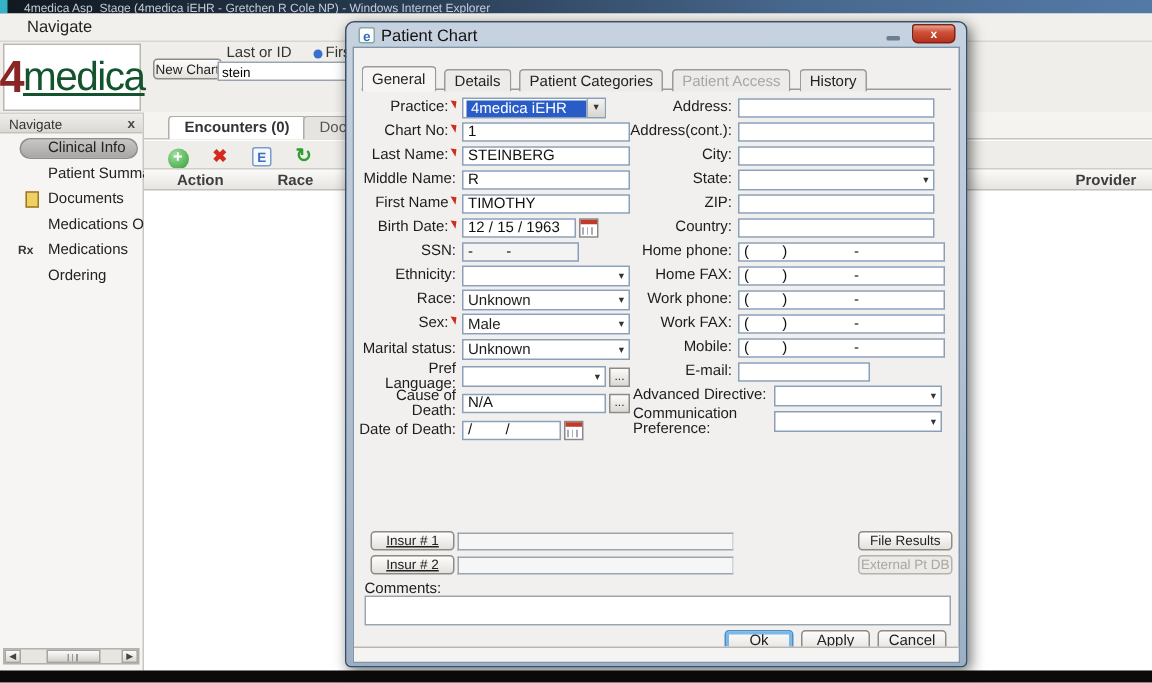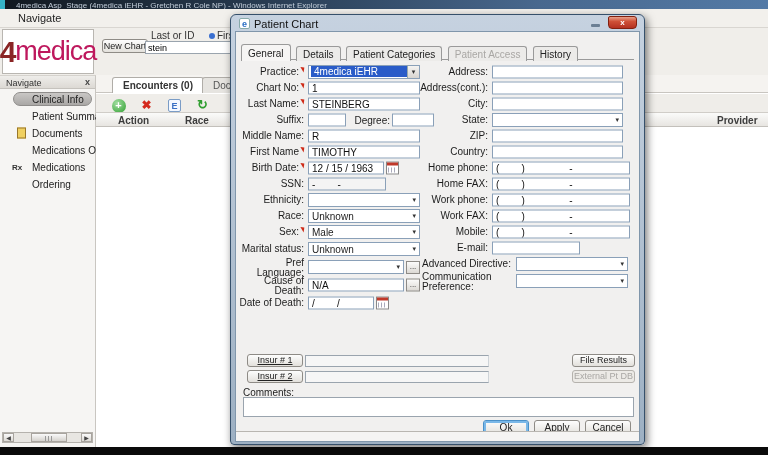--- a/index.html
+++ b/index.html
@@ -15,21 +15,21 @@
   .teal-corner { position:absolute; left:0; top:0; width:5px; height:9px; background:#35b3c6; }
   
   .menubar { position:absolute; left:0; top:9px; width:768px; height:19px;
     background:#f2f0ec; border-bottom:1px solid #d9d6d1; }
   .menubar .menu-item { position:absolute; left:18px; top:3px; font-size:11px; color:#222; }
   
   .toppanel { position:absolute; left:0; top:28px; width:768px; height:47px; background:#f0eeea; }
   .logo-box { position:absolute; left:2px; top:1px; width:92px; height:45px; background:#fff;
     border:1px solid #b9b6b1; display:flex; align-items:center; justify-content:center; }
   .logo-4 { color:#8a2525; font-size:30px; font-weight:bold; letter-spacing:-1px; }
-  .logo-medica { color:#be185d; font-size:27px; letter-spacing:-1px; }
+  .logo-medica { color:#14532d; font-size:27px; letter-spacing:-1px;text-decoration:underline; }
   .btn-classic { background:linear-gradient(#fdfdfd,#e3e1dc); border:1px solid #8e8b86; border-radius:3px;
     font-size:9px; color:#222; text-align:center; }
   .new-chart { position:absolute; left:102px; top:11px; width:46px; height:14px; line-height:12px; }
   .lastorid { position:absolute; left:151px; top:2px; font-size:10px; color:#333; }
   .search-box { position:absolute; left:145px; top:13px; width:86px; height:13px;
     border:1px solid #9aa4ae; background:#fff; font-size:9px; padding:0 2px; font-family:"Liberation Sans",sans-serif; }
   .first-group { position:absolute; left:209px; top:2px; font-size:10px; color:#333; display:flex; align-items:center; gap:2px; }
   .first-dot { width:6px; height:6px; border-radius:50%; background:#3a6fd0; display:inline-block; }
   .person-icon { position:absolute; left:120px; top:56px; width:10px; height:15px; }
   .person-icon::before { content:""; position:absolute; left:2px; top:0; width:6px; height:6px; border-radius:50%; background:#111; }
@@ -315,45 +315,37 @@
         <span class="dtab">Details</span>
         <span class="dtab">Patient Categories</span>
         <span class="dtab disabled">Patient Access</span>
         <span class="dtab">History</span>
       </div>
 
       <div class="colL">
         <div class="frow">
           <span class="flbl"><span>Practice:</span><i class="req"></i></span>
           <span class="fctl">
-              <span class="combo hl" style="width:112px;align-items:flex-end;">
+              <span class="combo hl" style="width:96px;">
                 <span class="selv">4medica iEHR</span>
                 <span class="arrbox">▾</span>
               </span>
             </span>
         </div>
         <div class="frow">
           <span class="flbl"><span>Chart No:</span><i class="req"></i></span>
           <span class="fctl">
               <input class="txt" style="width: 112px;" value="1">
             </span>
         </div>
         <div class="frow">
           <span class="flbl"><span>Last Name:</span><i class="req"></i></span>
           <span class="fctl">
               <input class="txt" style="width: 112px;" value="STEINBERG">
             </span>
-        </div>
-        <div class="frow">
-          <span class="flbl"><span>Suffix:</span></span>
-          <span class="fctl">
-            <input class="txt" style="width: 38px;" value="">
-            <span style="font-size:10px; width:42px; text-align:right;">Degree:</span>
-            <input class="txt" style="width: 42px;" value="">
-          </span>
         </div>
         <div class="frow">
           <span class="flbl"><span>Middle Name:</span></span>
           <span class="fctl">
               <input class="txt" style="width: 112px;" value="R">
             </span>
         </div>
         <div class="frow">
           <span class="flbl"><span>First Name</span><i class="req"></i></span>
           <span class="fctl">

